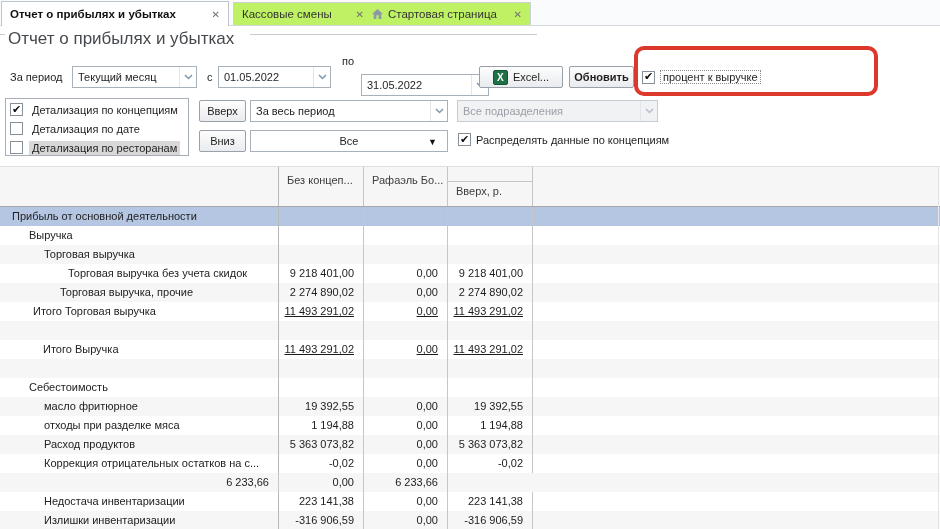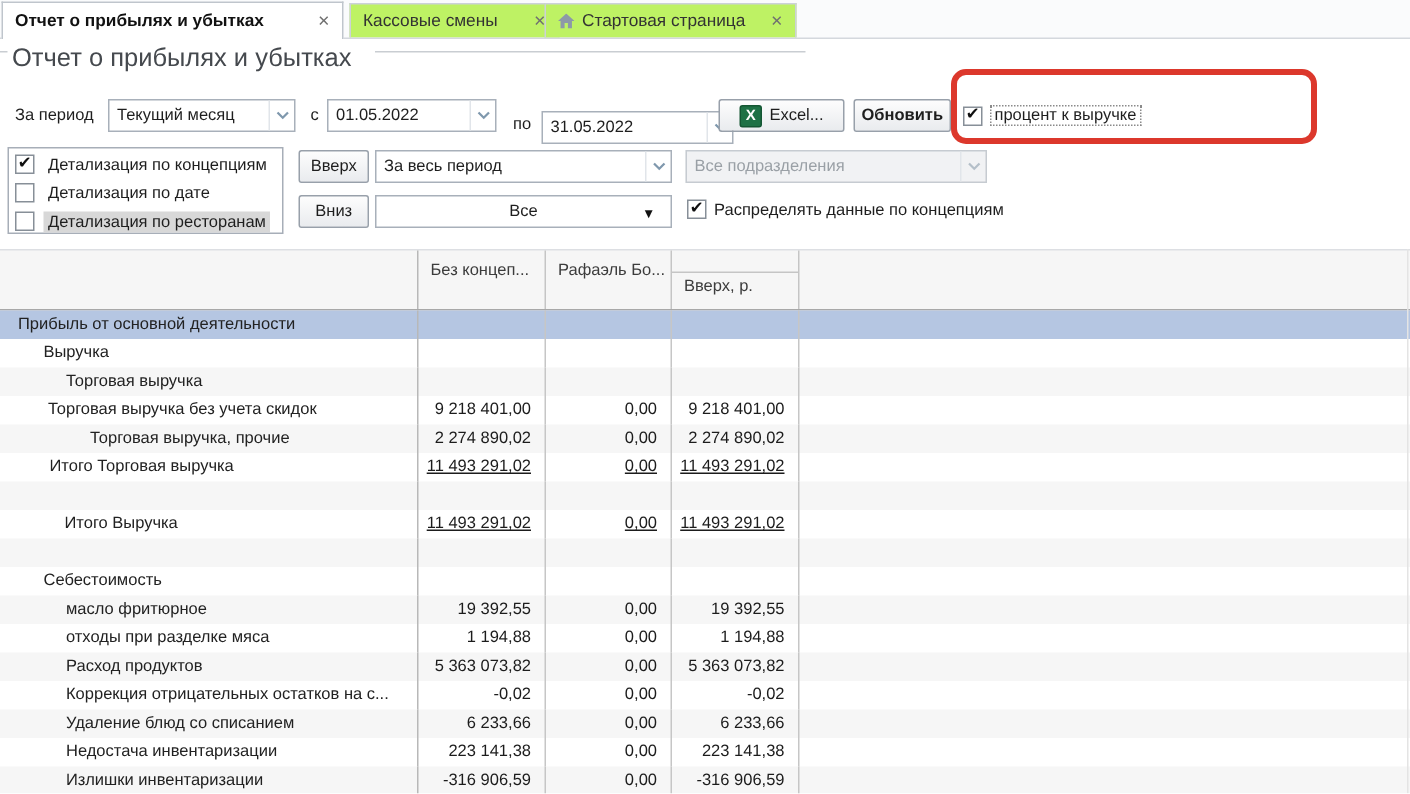--- a/index.html
+++ b/index.html
@@ -121,21 +121,21 @@
 
   <div class="combo" style="left:218px;top:66px;width:113px;">
     <span class="tx">01.05.2022</span>
     <span class="drop">
       <svg width="9" height="6" viewBox="0 0 9 6">
           <path d="M1 1 L4.5 4.5 L8 1" stroke="#7f98ad" stroke-width="1.5" fill="none"></path>
         </svg>
     </span>
   </div>
 
-  <div class="lbl" style="left:342px;top:72px;">по</div>
+  <div class="lbl" style="left:342px;top:50px;">по</div>
 
   <div class="combo" style="left:361px;top:74px;width:128px;">
     <span class="tx">31.05.2022</span>
     <span class="drop">
       <svg width="9" height="6" viewBox="0 0 9 6">
           <path d="M1 1 L4.5 4.5 L8 1" stroke="#7f98ad" stroke-width="1.5" fill="none"></path>
         </svg>
     </span>
   </div>
 
@@ -235,21 +235,21 @@
     <div class="cell cell-num"></div>
     <div class="cell cell-num"></div>
   </div>
       <div class="trow alt">
     <div class="cell cell-name" style="padding-left: 44px;">Торговая выручка</div>
     <div class="cell cell-num"></div>
     <div class="cell cell-num"></div>
     <div class="cell cell-num"></div>
   </div>
       <div class="trow">
-    <div class="cell cell-name" style="padding-left: 32px;">Торговая выручка без учета скидок</div>
+    <div class="cell cell-name" style="padding-left: 68px;">Торговая выручка без учета скидок</div>
     <div class="cell cell-num">9 218 401,00</div>
     <div class="cell cell-num">0,00</div>
     <div class="cell cell-num">9 218 401,00</div>
   </div>
       <div class="trow alt">
     <div class="cell cell-name" style="padding-left: 60px;">Торговая выручка, прочие</div>
     <div class="cell cell-num">2 274 890,02</div>
     <div class="cell cell-num">0,00</div>
     <div class="cell cell-num">2 274 890,02</div>
   </div>
@@ -301,21 +301,20 @@
     <div class="cell cell-num">0,00</div>
     <div class="cell cell-num">5 363 073,82</div>
   </div>
       <div class="trow">
     <div class="cell cell-name" style="padding-left: 44px;">Коррекция отрицательных остатков на с...</div>
     <div class="cell cell-num">-0,02</div>
     <div class="cell cell-num">0,00</div>
     <div class="cell cell-num">-0,02</div>
   </div>
       <div class="trow alt">
-    <div class="cell cell-name" style="padding-left: 44px;">Удаление блюд со списанием</div>
     <div class="cell cell-num">6 233,66</div>
     <div class="cell cell-num">0,00</div>
     <div class="cell cell-num">6 233,66</div>
   </div>
       <div class="trow">
     <div class="cell cell-name" style="padding-left: 44px;">Недостача инвентаризации</div>
     <div class="cell cell-num">223 141,38</div>
     <div class="cell cell-num">0,00</div>
     <div class="cell cell-num">223 141,38</div>
   </div>

